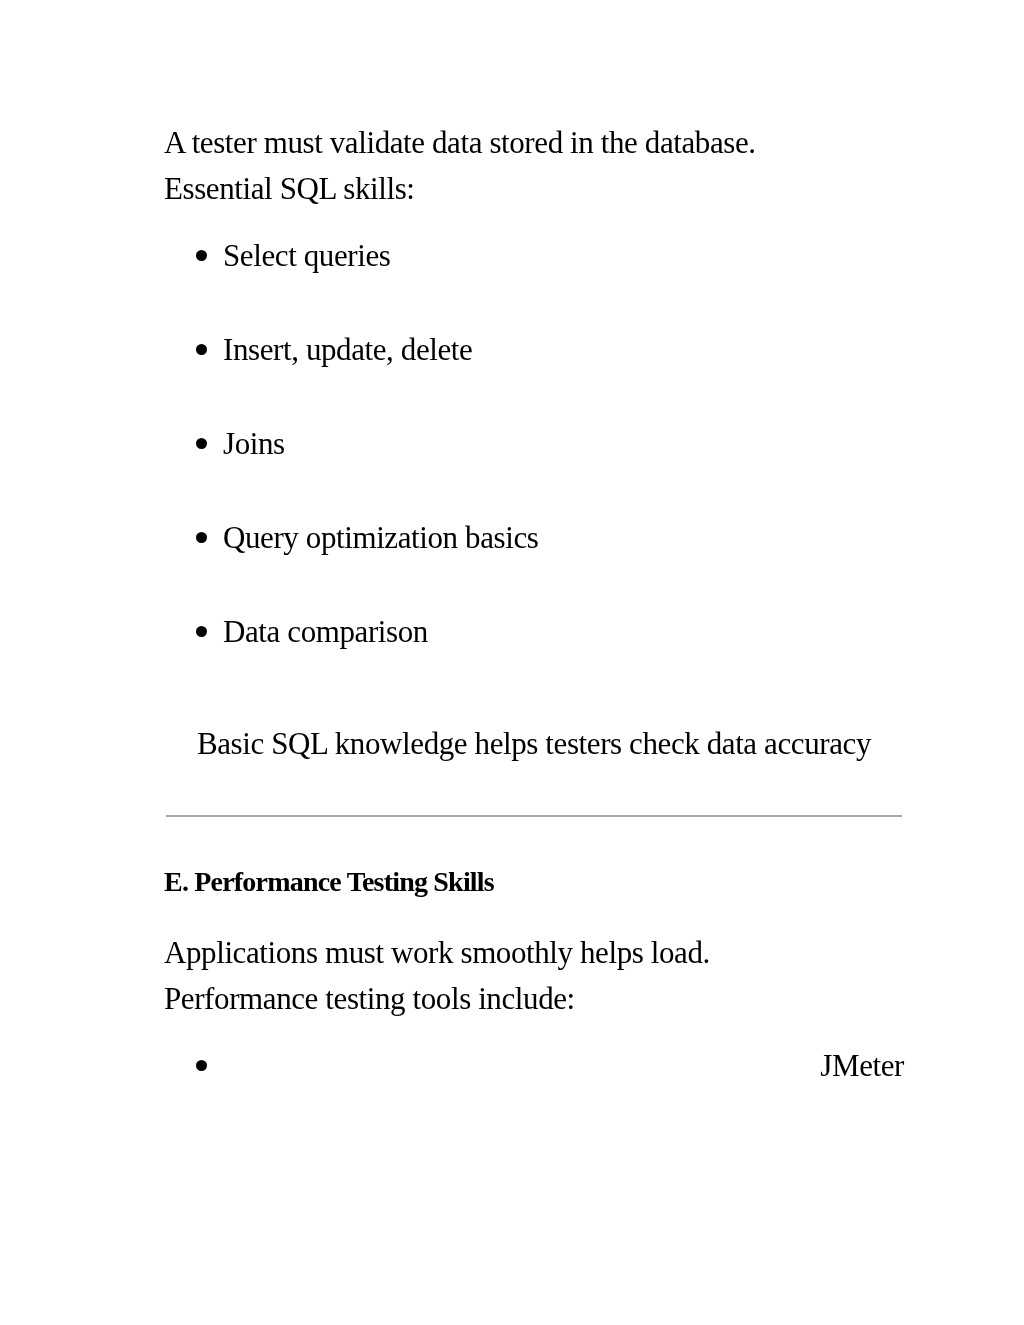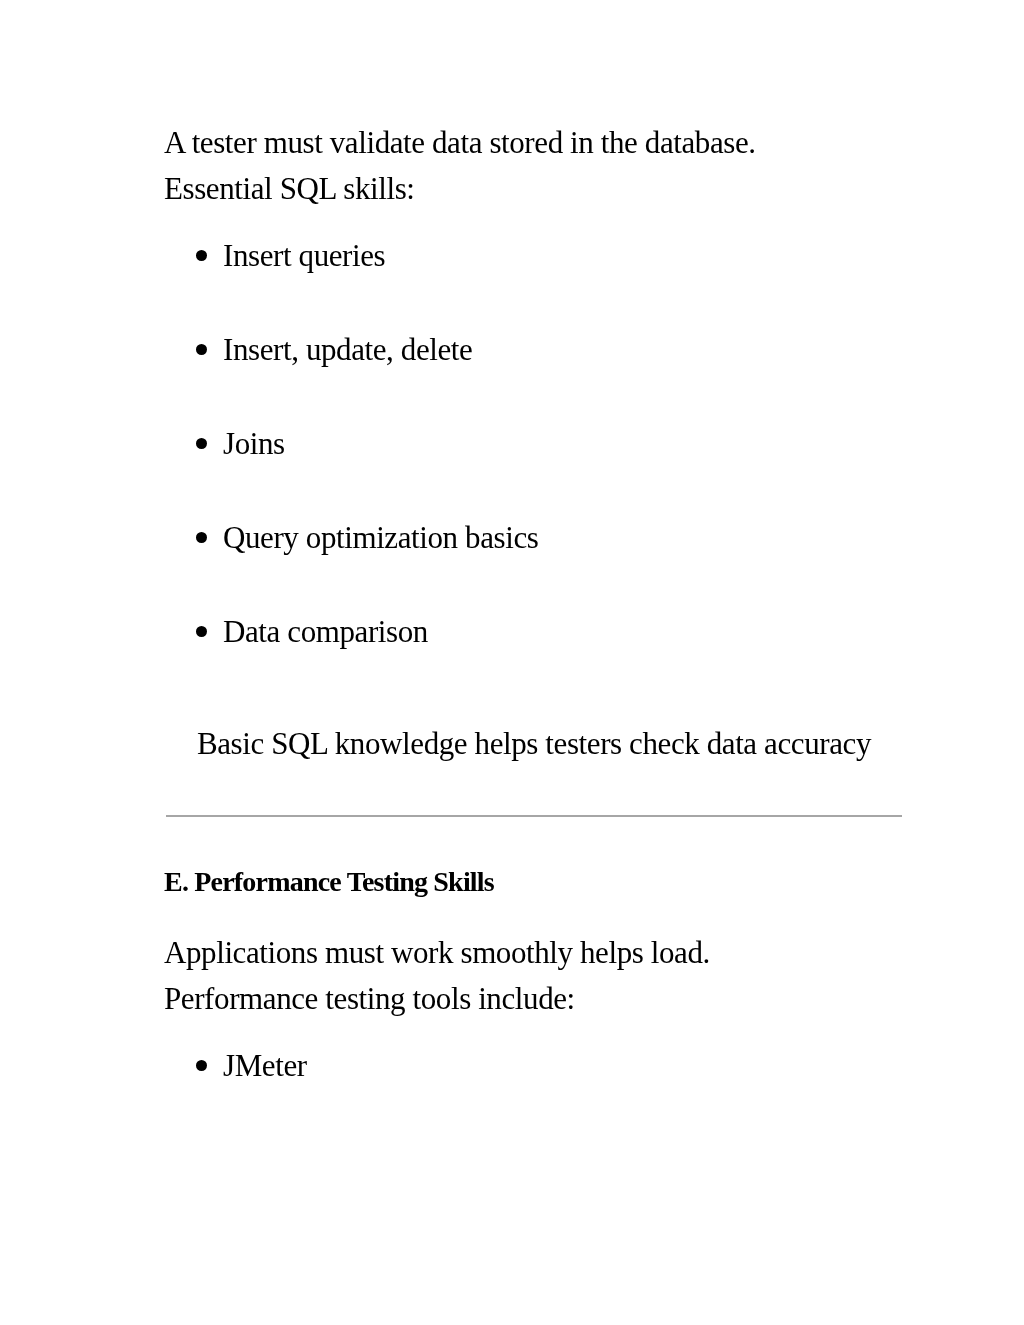--- a/index.html
+++ b/index.html
@@ -66,37 +66,38 @@
     font-size: 28px;
     line-height: 48px;
     font-weight: bold;
     letter-spacing: -0.8px;
     color: var(--text-color);
   }
   .para-performance-intro {
     margin-top: 24px;
   }
   ul.doc-list.tools-list {
+    text-align: right;
   }
 </style>
 </head>
 <body>
 
 <div class="page">
   <div class="content">
 
     <p class="body-para">
       <span>A tester must validate data stored in the database.</span><br>
       <span>Essential SQL skills:</span>
     </p>
 
     <ul class="doc-list">
       <li>
         <span class="bullet-dot"></span>
-        <span>Insert queries</span>
+        <span>Select queries</span>
       </li>
       <li>
         <span class="bullet-dot"></span>
         <span>Insert, update, delete</span>
       </li>
       <li>
         <span class="bullet-dot"></span>
         <span>Joins</span>
       </li>
       <li>

